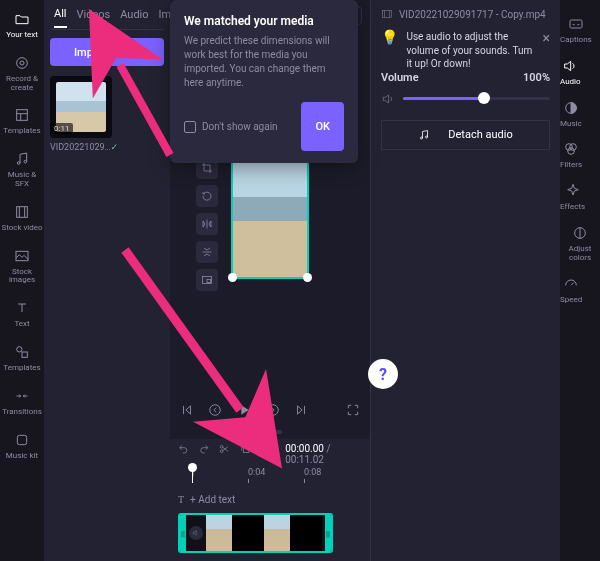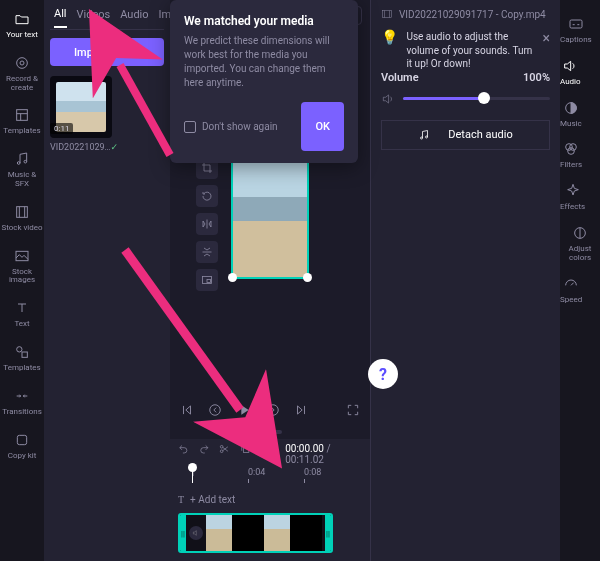--- a/index.html
+++ b/index.html
@@ -197,21 +197,21 @@
           </svg>
         </div>
         <div class="rail-lbl">Transitions</div>
       </div>
     <div class="rail-item">
         <div class="rail-ico">
           <svg viewBox="0 0 24 24">
             <rect x="5" y="5" width="14" height="14" rx="3"></rect>
           </svg>
         </div>
-        <div class="rail-lbl">Copy kit</div>
+        <div class="rail-lbl">Music kit</div>
       </div>
   </div>
 
   <div class="media-panel">
     <div class="tabs">
       <div class="tab active">All</div>
       <div class="tab">Videos</div>
       <div class="tab">Audio</div>
       <div class="tab">Imag</div>
     </div>

